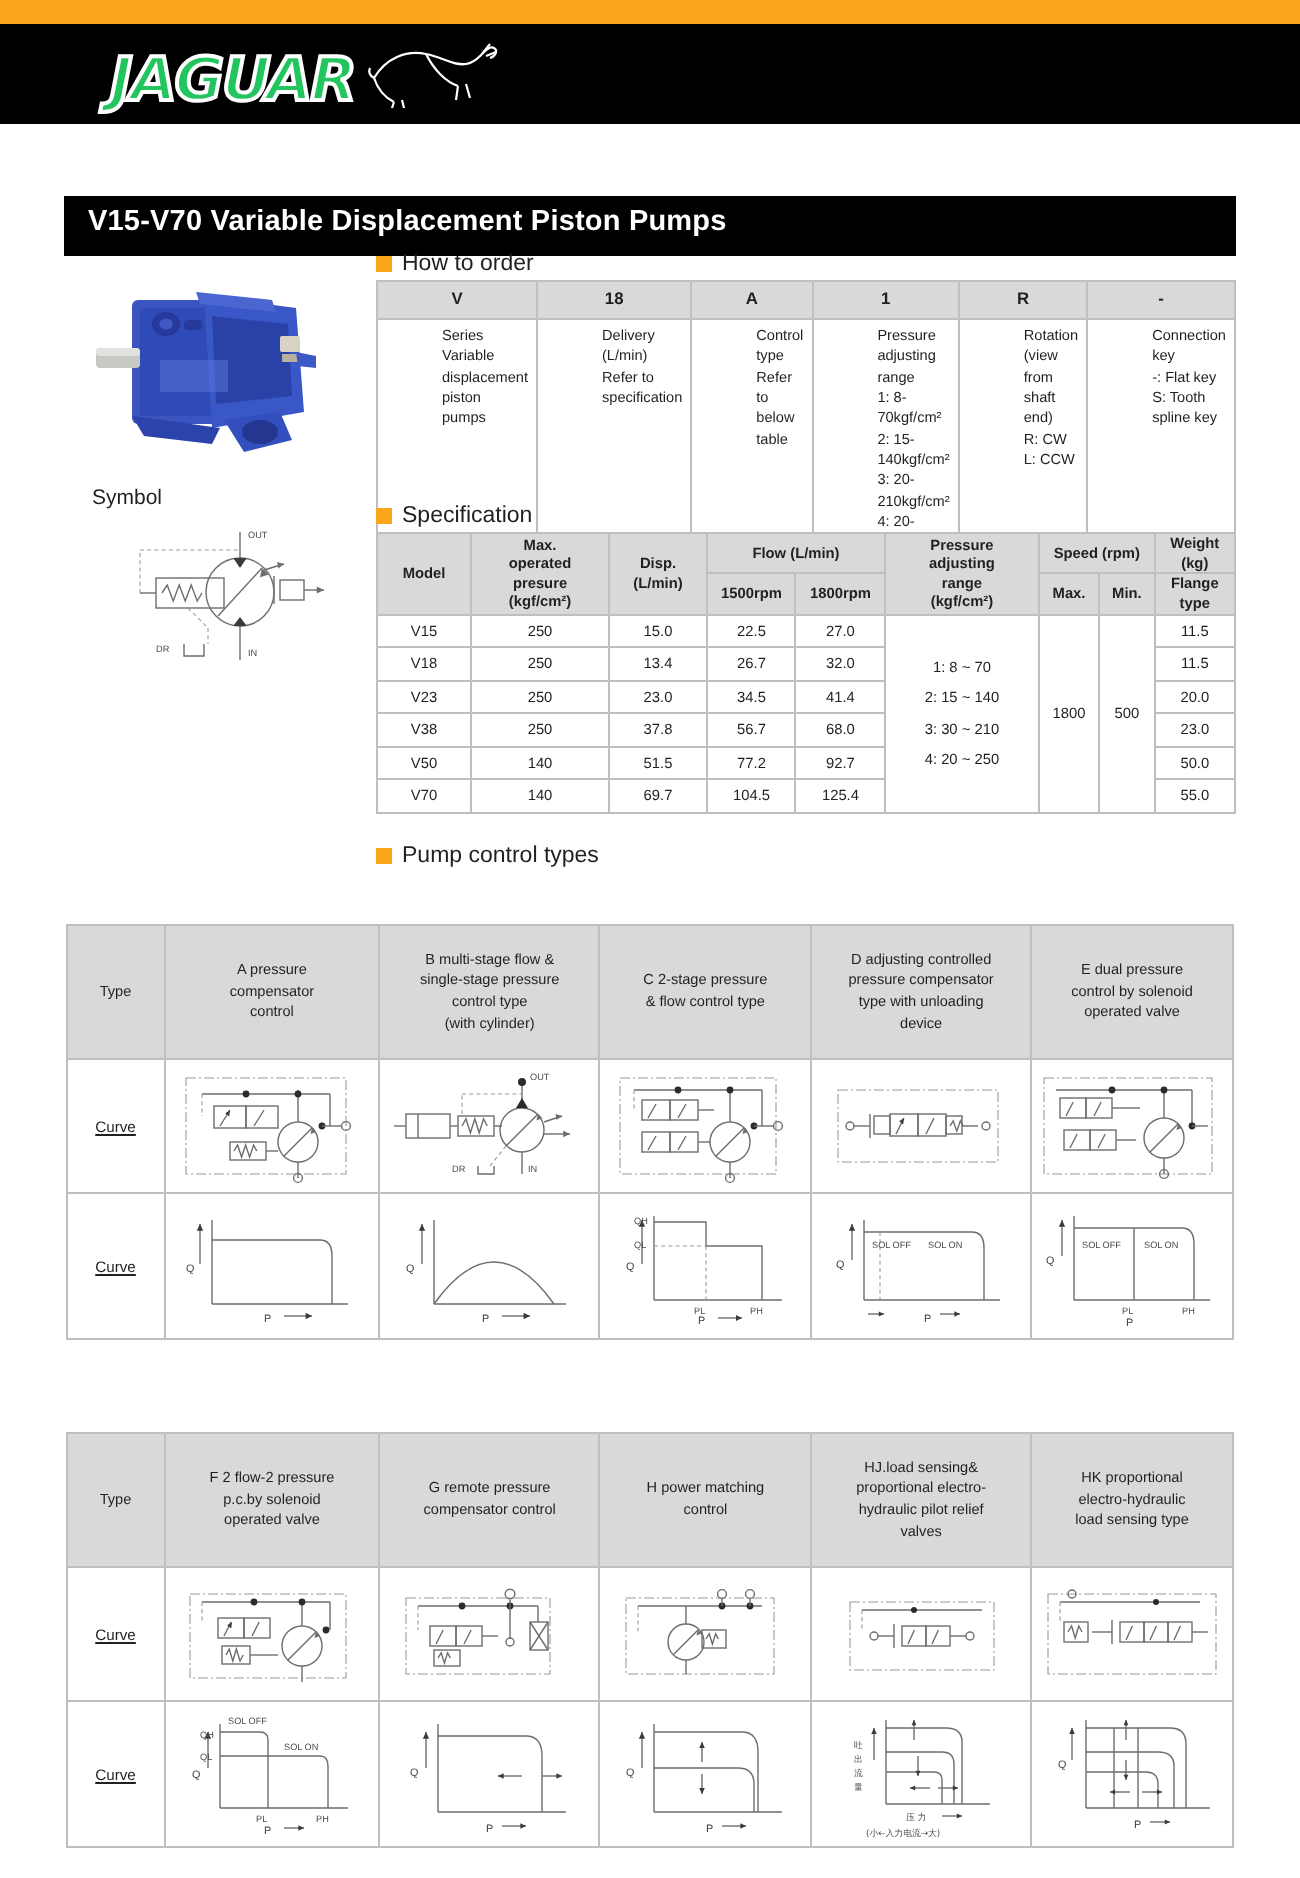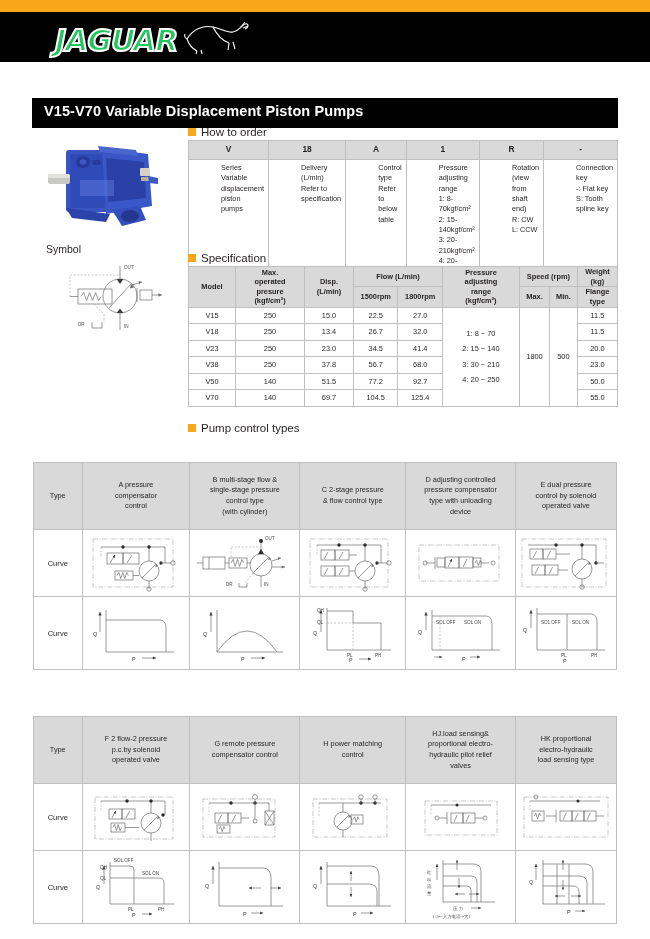--- a/index.html
+++ b/index.html
@@ -62,21 +62,21 @@
   .spec td.hd{line-height:1.3;}
   .spec .row td{height:15.5px;}
 
   
   .pct-head{position:absolute;left:188px;top:422px;}
   .pct1{position:absolute;left:33px;top:462px;width:584px;}
   .pct2{position:absolute;left:33px;top:716px;width:584px;}
   .pct td{border:1px solid #bfbfbf;font-size:7.3px;text-align:center;}
   .pct .hd{background:#d9d9d9;height:62px;line-height:1.45;padding:2px 4px;font-weight:normal;}
   .pct .hd.first{width:56px;}
-  .pct .rowlbl{width:56px;text-align:center;font-size:7.6px;}
+  .pct .rowlbl{width:56px;text-align:center;font-size:7.6px;text-decoration:underline;}
   .pct .cell{height:66px;padding:0;vertical-align:middle;}
   .pct .cell.curve{height:72px;}
   .cellbox{width:100%;height:100%;display:flex;align-items:center;justify-content:center;}
 
   svg{display:block;}
   .ln{stroke:#6d6d6d;stroke-width:.7;fill:none;}
   .dash{stroke:#9a9a9a;stroke-width:.55;fill:none;stroke-dasharray:2 1.6;}
   .dd{stroke:#9a9a9a;stroke-width:.55;fill:none;stroke-dasharray:5 1.5 1 1.5;}
   .tx{font-family:"Liberation Sans",sans-serif;font-size:4.6px;fill:#4a4a4a;}
   .txb{font-family:"Liberation Sans",sans-serif;font-size:5.4px;fill:#3a3a3a;}

